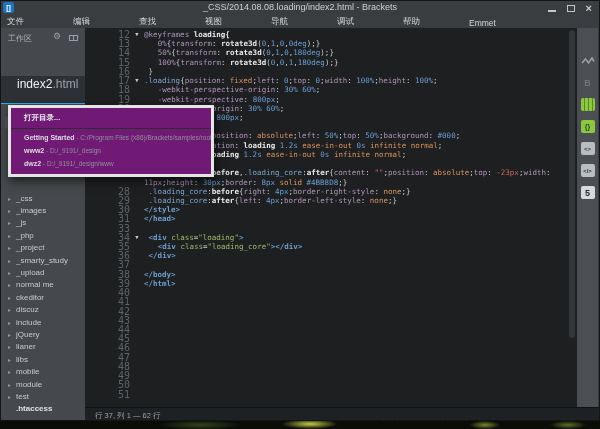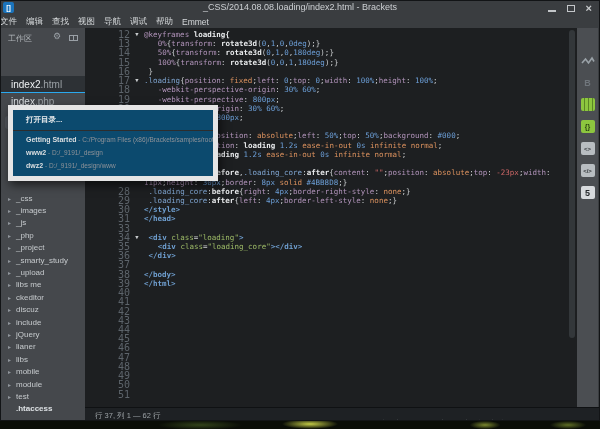--- a/index.html
+++ b/index.html
@@ -13,48 +13,48 @@
   .titlebar{position:absolute;left:0;top:0;width:100%;height:16px;}
   .app-icon{position:absolute;left:3px;top:2px;width:11px;height:11px;background:#1b74bc;
             border-radius:2px;color:#fff;font-size:7px;line-height:11px;text-align:center;font-weight:bold;}
   .window-title{position:absolute;left:0;right:0;top:2px;text-align:center;font-size:9px;color:#cdd0d3;}
   .win-controls{position:absolute;right:8px;top:0;height:16px;display:flex;align-items:center;gap:11px;z-index:5;}
   .wc-min{width:8px;height:2px;background:#c3c6c9;margin-top:5px;}
   .wc-max{width:8px;height:7px;border:1px solid #c3c6c9;box-sizing:border-box;}
   .wc-close{color:#c9ccce;font-size:11px;line-height:14px;font-weight:bold;}
 
   
-  .menubar{position:absolute;left:0;top:16px;width:100%;height:12px;display:flex;align-items:center;
-           box-sizing:border-box;}
+  .menubar{position:absolute;left:0;top:16px;width:100%;height:12px;display:flex;align-items:flex-end;
+           padding-left:7px;box-sizing:border-box;gap:40px;}
   .menu-item{font-size:8.5px;color:#d5d8da;margin-right:9px;white-space:nowrap;}
 
   
   .sidebar{position:absolute;left:0;top:28px;width:85px;height:393px;background:#45484c;overflow:hidden;}
   .ws-header{position:relative;height:20px;}
   .ws-title{position:absolute;left:8px;top:5px;font-size:8px;color:#b0b5b9;}
   .gear-ic{position:absolute;left:53px;top:3px;font-size:9px;color:#9aa0a6;}
   .split-ic{position:absolute;left:69px;top:7px;width:9px;height:6px;border:1px solid #9aa0a6;box-sizing:border-box;}
   .split-ic:after{content:'';position:absolute;left:3px;top:0;width:1px;height:100%;background:#9aa0a6;}
   .wfiles{position:absolute;left:0;top:48px;width:100%;}
-  .wfile{height:17px;line-height:17px;padding-left:11px;font-size:10px;position:relative;box-sizing:border-box;}
+  .wfile{height:28px;line-height:17px;padding-left:17px;font-size:12px;position:relative;box-sizing:border-box;}
   .wfile .base{color:#d9dde0;}
   .wfile .ext{color:#9aa0a5;}
   .wfile.sel{background:#2d3135;border-bottom:1px solid #2aa9ef;}
   .wfile.sel .base{color:#eef1f3;}
   .proj-btn{position:absolute;left:5px;top:88px;width:56px;height:13px;background:#50545a;border-radius:3px;
             font-size:8px;color:#ced2d5;line-height:13px;padding-left:8px;box-sizing:border-box;}
   .proj-caret{font-size:6px;color:#a6abb0;margin-left:5px;}
   .tree{position:absolute;left:0;top:164px;width:100%;}
   .trow{height:12.4px;display:flex;align-items:center;font-size:8px;color:#c6cacd;}
   .tri{width:9px;text-align:center;font-size:6px;color:#8f959b;margin-left:5px;flex:none;}
   .tlabel{margin-left:2px;white-space:nowrap;}
   .trow.file .fbase{color:#dde1e4;font-weight:bold;margin-left:2px;}
 
   
-  .dropdown{position:absolute;left:8px;top:105px;width:200px;background:#0c4a6e;border:5px solid #e5e5e5;
+  .dropdown{position:absolute;left:8px;top:105px;width:200px;background:#701a75;border:3px solid #e5e5e5;
             box-shadow:2px 4px 9px rgba(0,0,0,.6);z-index:40;padding-bottom:4px;}
   .dd-open{padding:5px 0 4px 13px;font-size:7.5px;font-weight:bold;color:#eceeef;}
   .dd-sep{border-top:1px solid #2d2d2d;margin:1px 0 2px;}
   .dd-item{padding:3px 0 3px 13px;font-size:6.5px;color:#8e9298;white-space:nowrap;overflow:hidden;}
   .dd-item .ddname{font-size:7px;font-weight:bold;color:#dcdfe1;}
 
   
   .editor{position:absolute;left:85px;top:28px;width:492px;height:379px;background:#1d1f21;overflow:hidden;}
   #code-rows{padding-top:2px;}
   .crow{display:flex;height:9.225px;line-height:9.4px;white-space:pre;
@@ -158,21 +158,21 @@
         <div class="trow">
           <span class="tri">▸</span>
           <span class="tlabel">_smarty_study</span>
         </div>
         <div class="trow">
           <span class="tri">▸</span>
           <span class="tlabel">_upload</span>
         </div>
         <div class="trow">
           <span class="tri">▸</span>
-          <span class="tlabel">libs me</span>
+          <span class="tlabel">normal me</span>
         </div>
         <div class="trow">
           <span class="tri">▸</span>
           <span class="tlabel">ckeditor</span>
         </div>
         <div class="trow">
           <span class="tri">▸</span>
           <span class="tlabel">discuz</span>
         </div>
         <div class="trow">

